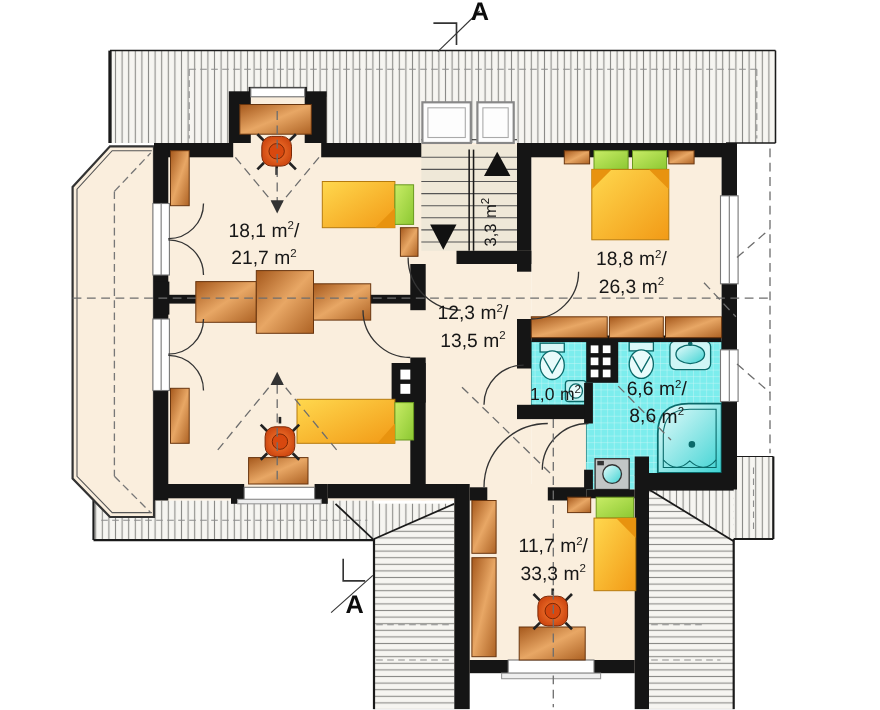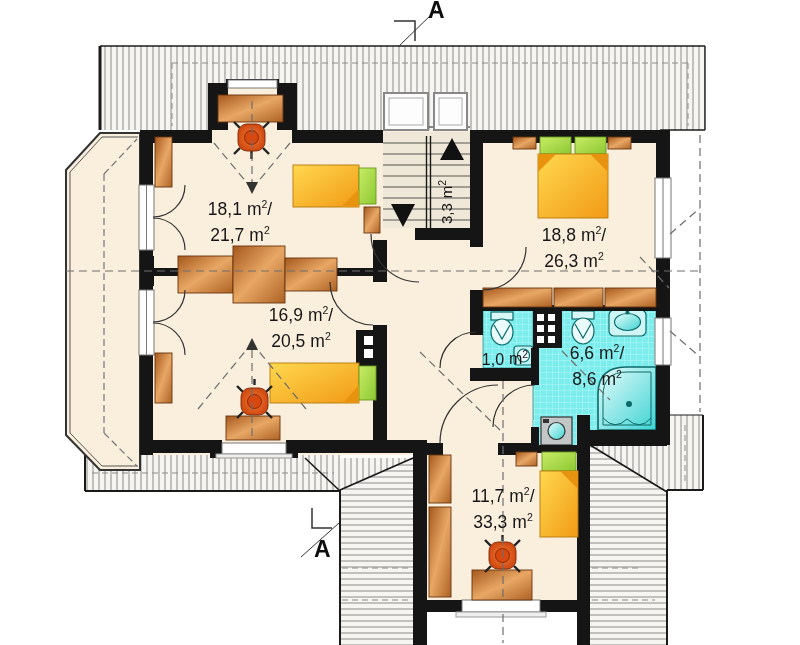--- a/index.html
+++ b/index.html
@@ -374,25 +374,25 @@
 <div class="lbl" style="left:240px;top:220px">
   <div><span>18,1</span><span class="u"><span>m</span><sup>2</sup></span><span>/</span></div>
   <div><span>21,7</span><span class="u"><span>m</span><sup>2</sup></span></div>
 </div>
 
 <div class="lbl" style="left:574px;top:246px">
   <div><span>18,8</span><span class="u"><span>m</span><sup>2</sup></span><span>/</span></div>
   <div><span>26,3</span><span class="u"><span>m</span><sup>2</sup></span></div>
 </div>
 
-
-<div class="lbl" style="left:301px;top:326px">
-  <div><span>16,9</span><span class="u"><span>m</span><sup>2</sup></span><span>/</span></div>
-  <div><span>20,5</span><span class="u"><span>m</span><sup>2</sup></span></div>
-</div>
+<div class="lbl" style="left:430px;top:295px">
+  <div><span>12,3</span><span class="u"><span>m</span><sup>2</sup></span><span>/</span></div>
+  <div><span>13,5</span><span class="u"><span>m</span><sup>2</sup></span></div>
+</div>
+
 
 <div class="lbl" style="left:505px;top:357px;font-size:16px">
   <div><span>1,0</span><span class="u"><span>m</span><sup>2</sup></span></div>
 </div>
 
 <div class="lbl" style="left:597px;top:364px">
   <div><span>6,6</span><span class="u"><span>m</span><sup>2</sup></span><span>/</span></div>
   <div><span>8,6</span><span class="u"><span>m</span><sup>2</sup></span></div>
 </div>
 

